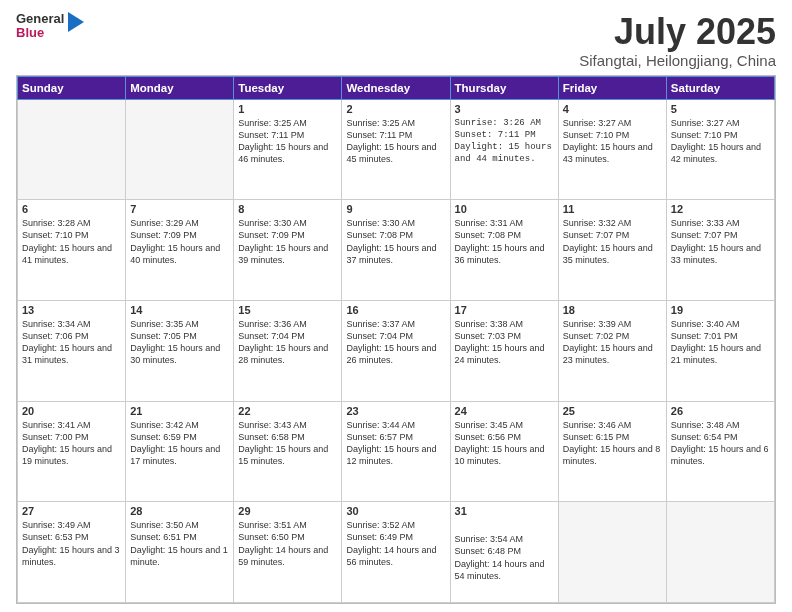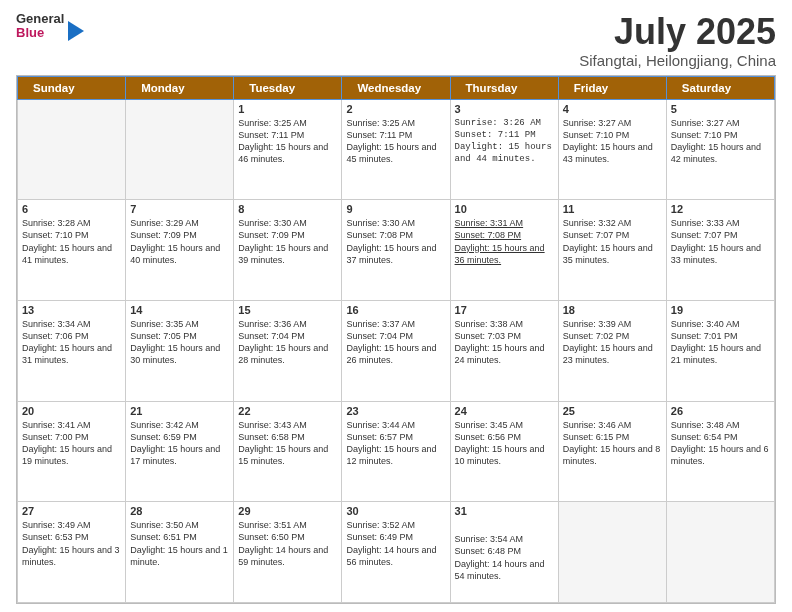--- a/index.html
+++ b/index.html
@@ -18,21 +18,21 @@
       flex-direction: column;
     }
     .header {
       display: flex;
       justify-content: space-between;
       align-items: flex-start;
       margin-bottom: 6px;
     }
     .logo {
       display: flex;
-      align-items: flex-end;
+      align-items: flex-start;
       gap: 4px;
     }
     .title-block {
       text-align: right;
     }
     .main-title {
       font-size: 36px;
       font-weight: bold;
       color: #333;
       line-height: 1.1;
@@ -47,25 +47,25 @@
       border-collapse: collapse;
       width: 100%;
     }
     .calendar table {
       width: 100%;
       border-collapse: collapse;
       table-layout: fixed;
       height: 100%;
     }
     .calendar th {
-      background: #a16207;
+      background: #4c1d95;
       color: #fff;
       font-size: 11.5px;
       font-weight: bold;
-      padding: 5px 15px;
+      padding: 5px 4px;
       border: 1px solid #5590d8;
       text-align: left;
     }
     .calendar td {
       border: 1px solid #ccc;
       vertical-align: top;
       padding: 3px 4px;
       font-size: 9.5px;
       color: #333;
       background: #fff;
@@ -174,21 +174,21 @@
 Daylight: 15 hours and 39 minutes.</div>
             </td>
             <td>
               <div class="day-number">9</div>
               <div class="cell-info" style="white-space: pre-line;">Sunrise: 3:30 AM
 Sunset: 7:08 PM
 Daylight: 15 hours and 37 minutes.</div>
             </td>
             <td>
               <div class="day-number">10</div>
-              <div class="cell-info" style="white-space: pre-line; text-decoration: underline;">Sunrise: 3:31 AM
+              <div class="cell-info" style="white-space: pre-line;">Sunrise: 3:31 AM
 Sunset: 7:08 PM
 Daylight: 15 hours and 36 minutes.</div>
             </td>
             <td>
               <div class="day-number">11</div>
               <div class="cell-info" style="white-space: pre-line;">Sunrise: 3:32 AM
 Sunset: 7:07 PM
 Daylight: 15 hours and 35 minutes.</div>
             </td>
             <td>

